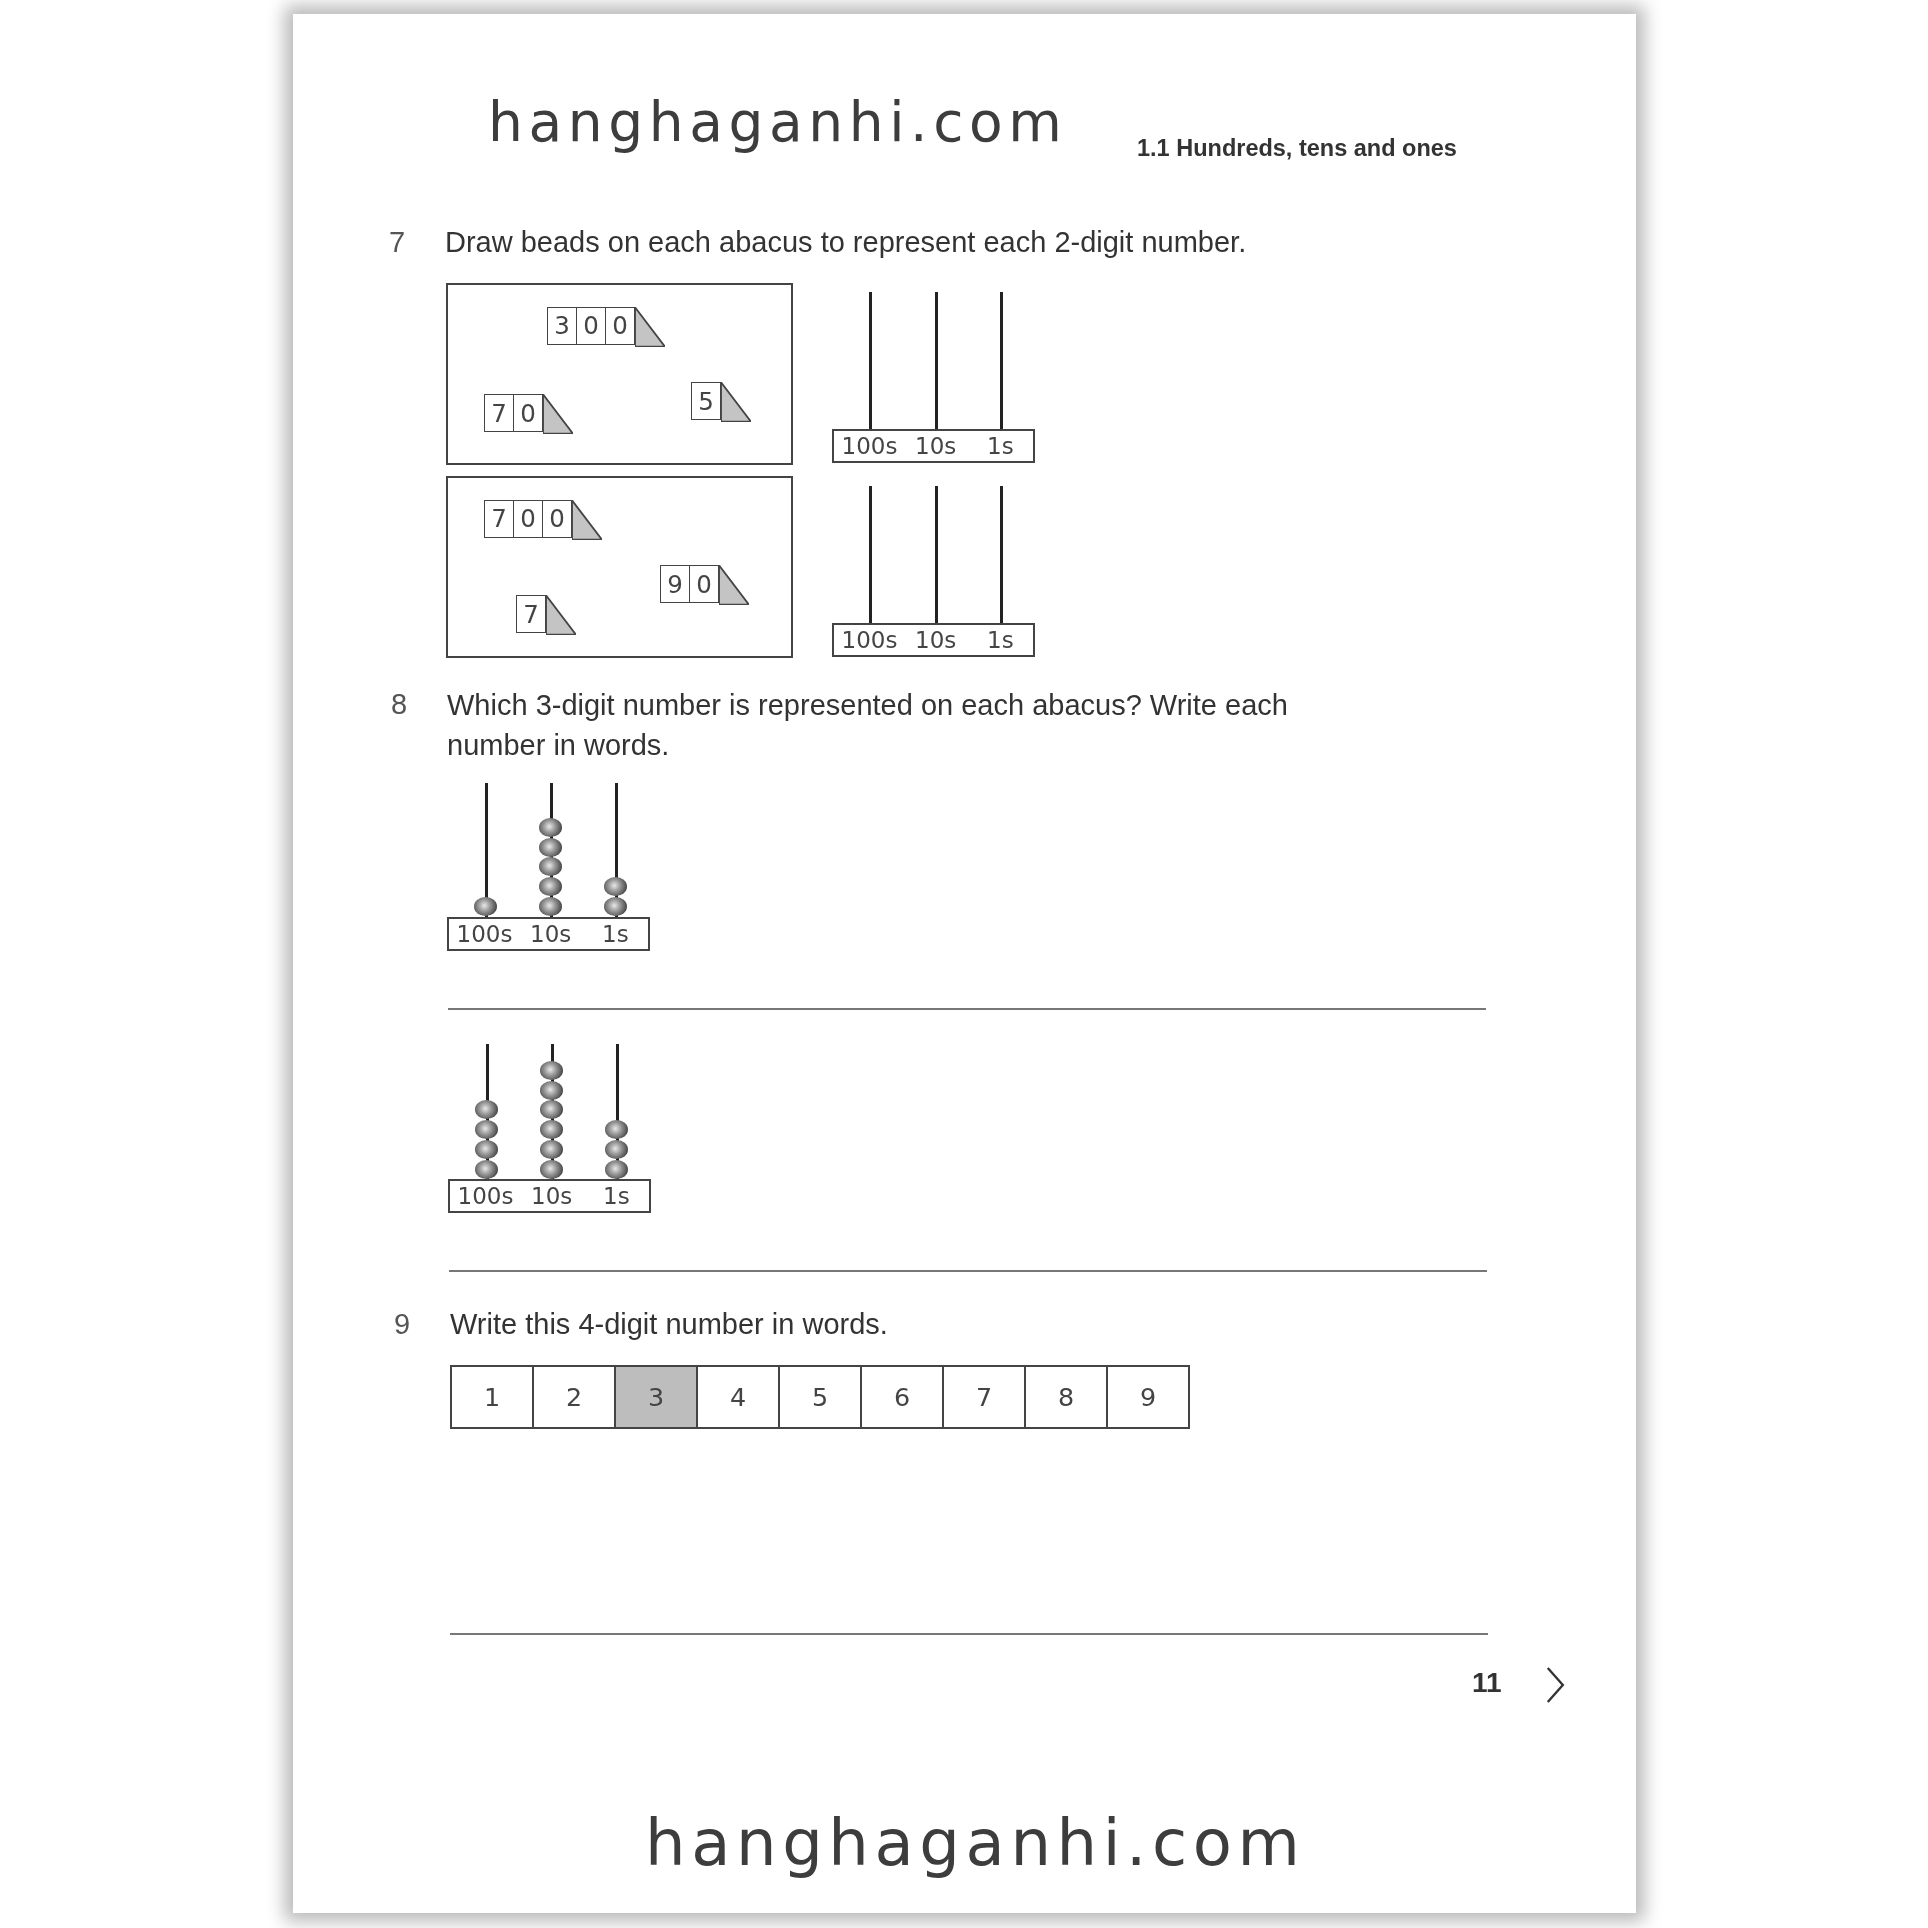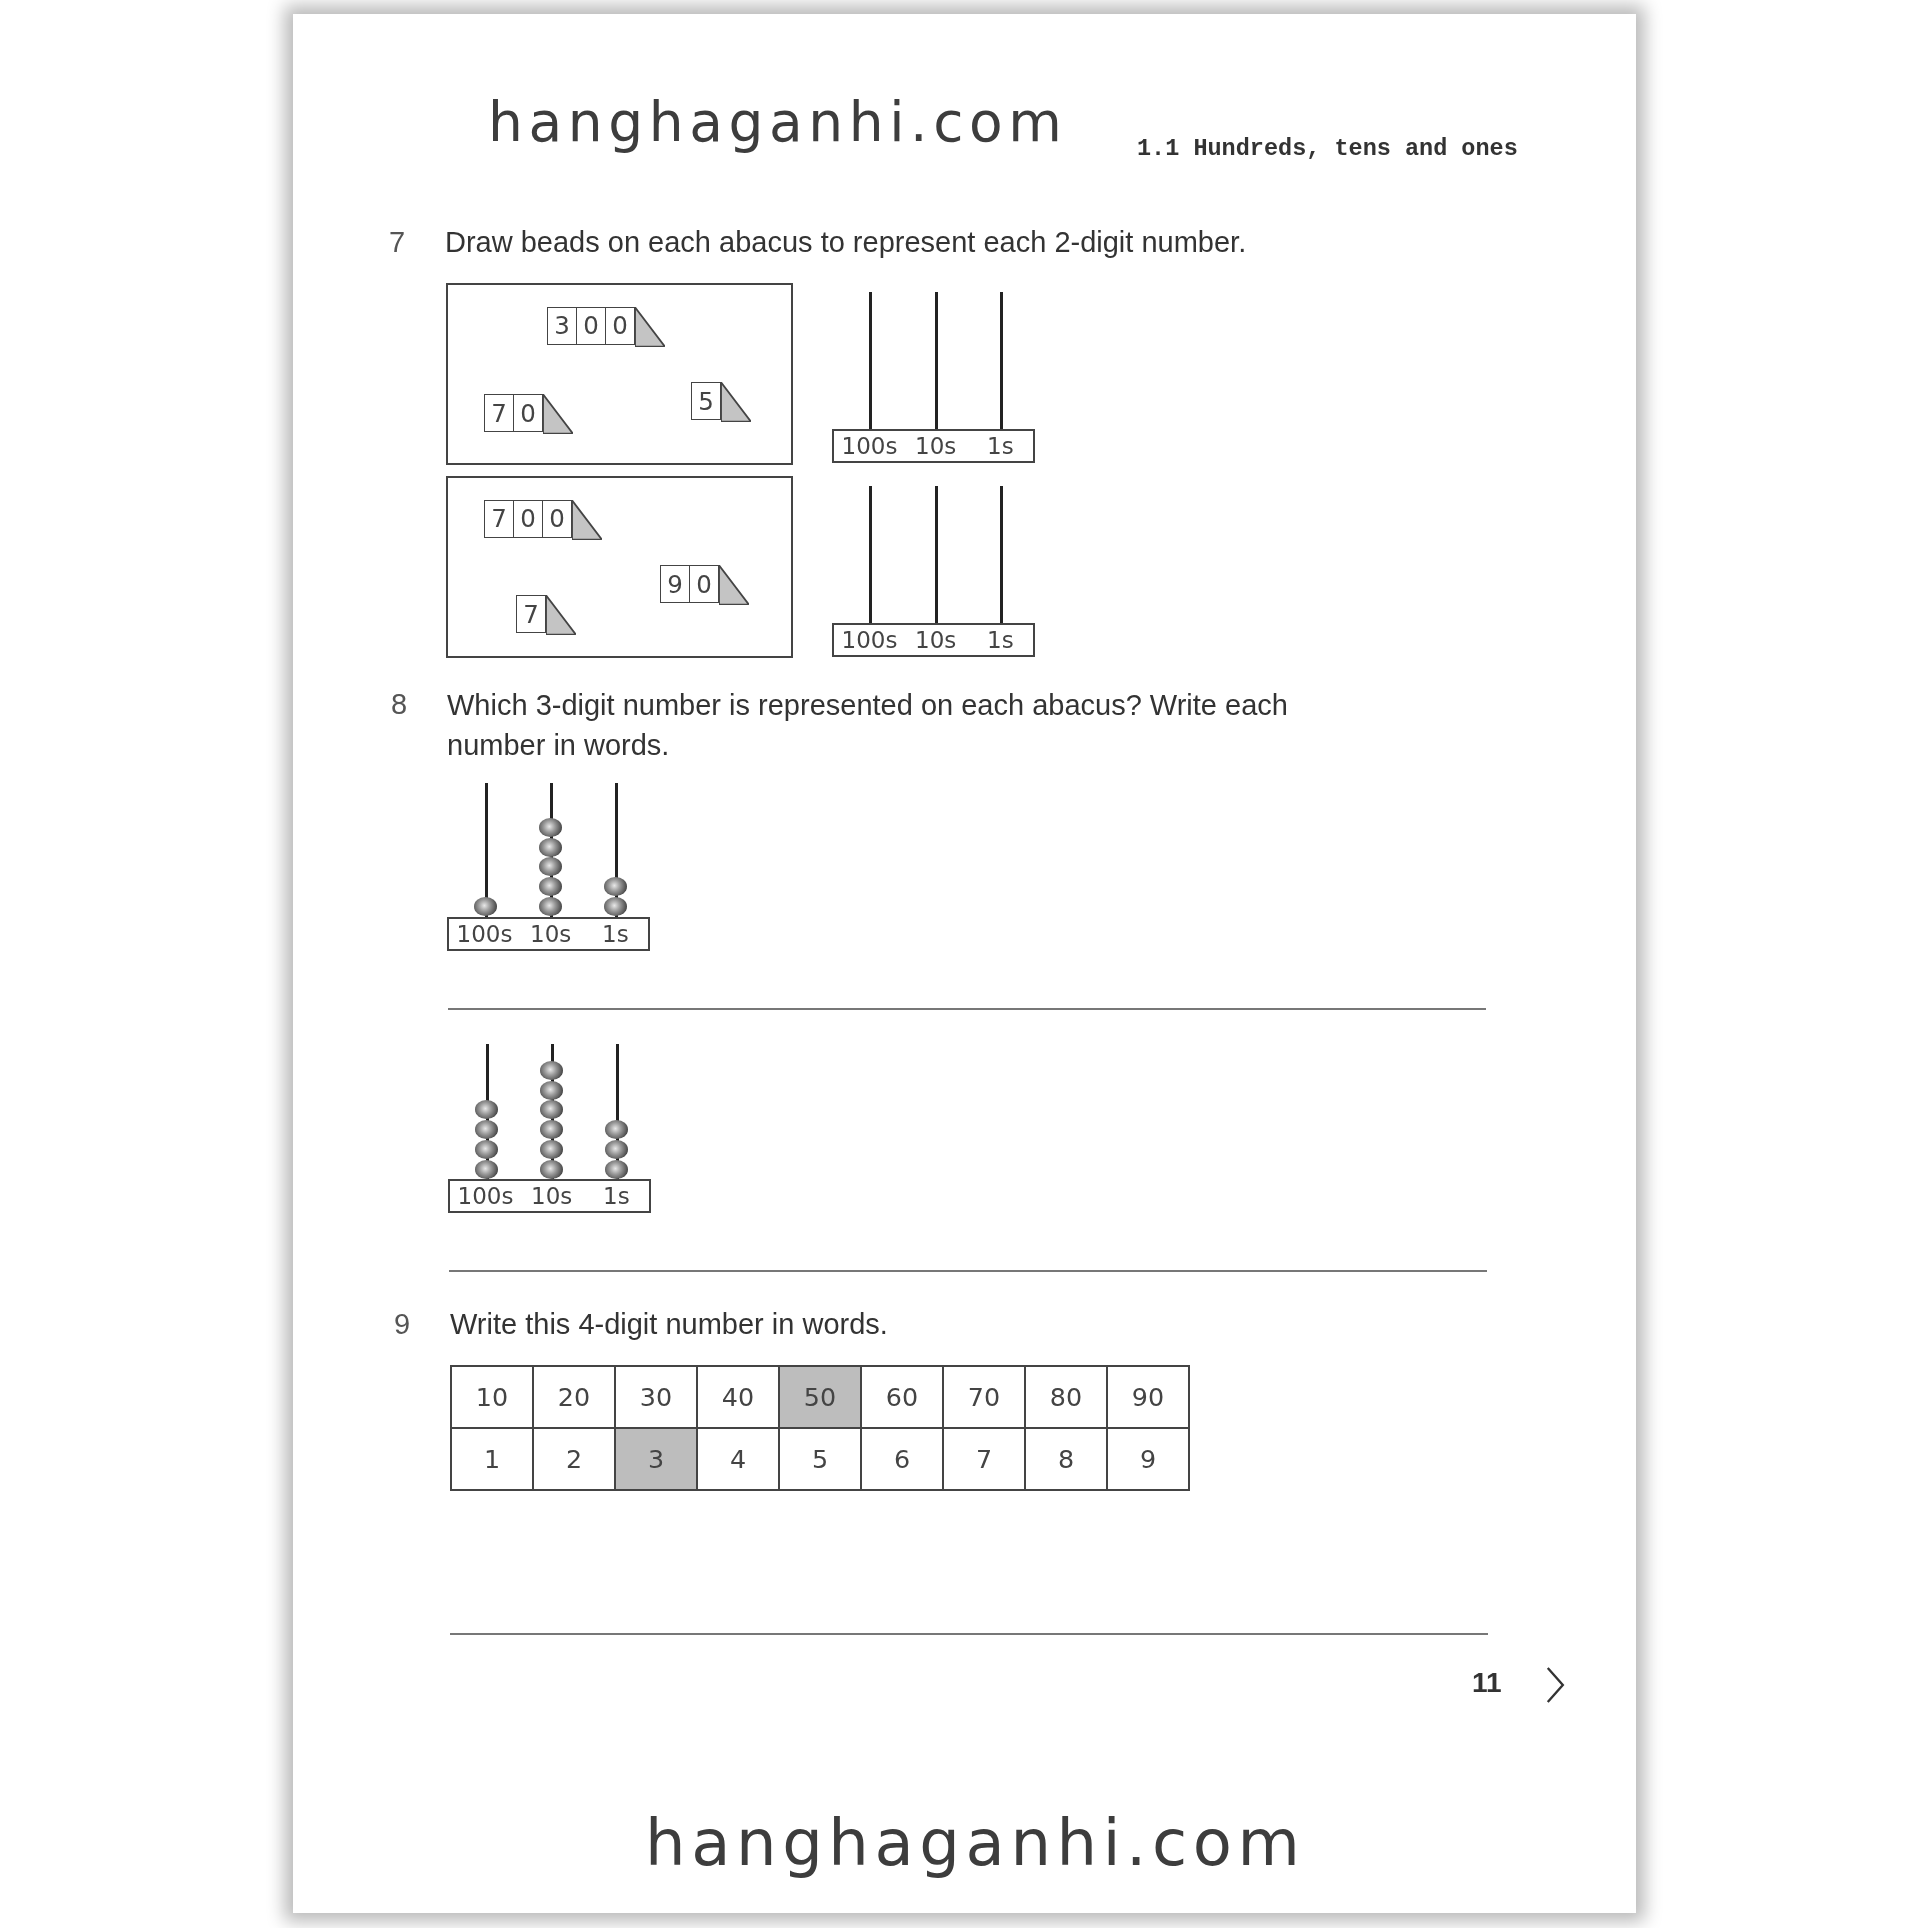--- a/index.html
+++ b/index.html
@@ -15,21 +15,21 @@
     box-shadow: 0 0 17px 9.4px rgba(0,0,0,0.28);
   }
   .watermark {
     position:absolute; font-family:"DejaVu Sans", sans-serif;
     color:#3d3d3d; letter-spacing:5.6px; font-weight:400;
   }
   .wm-top { left:488px; top:90px; font-size:55px; }
   .wm-bottom { left:645px; top:1806px; font-size:64px; }
   .section-title {
     position:absolute; left:1137px; top:135px; font-size:23.5px; font-weight:bold; color:#333;
-    font-family:Liberation Mono, monospace;
+    font-family:Liberation Sans, sans-serif;
   }
   .qnum { position:absolute; font-size:29px; color:#555; font-family:"Liberation Sans", sans-serif; }
   .qtext { position:absolute; font-size:29px; color:#333; font-family:"Liberation Sans", sans-serif; line-height:40px; }
 
   .frame { position:absolute; border:2.4px solid #444; background:#fff; }
   .card { position:absolute; height:38px; display:flex; }
   .card .digit {
     width:28px; height:36px; border:1.9px solid #444; border-right:none;
     font-family:"DejaVu Sans", sans-serif; font-size:24.5px; color:#444;
     display:flex; align-items:center; justify-content:center; background:#fff;
@@ -189,31 +189,20 @@
   </div>
 </div>
 <div class="answer-line" style="left:449px;top:1270px;width:1038px;"></div>
 
 <div class="qnum" style="left:394px;top:1308px;">9</div>
 <div class="qtext" style="left:450px;top:1304px;">Write this 4-digit number in words.</div>
 
 <table class="grid">
   <tbody>
   <tr>
-    <td>10</td>
-    <td>20</td>
-    <td>30</td>
-    <td>40</td>
-    <td class="shaded">50</td>
-    <td>60</td>
-    <td>70</td>
-    <td>80</td>
-    <td>90</td>
-  </tr>
-  <tr>
     <td>1</td>
     <td>2</td>
     <td class="shaded">3</td>
     <td>4</td>
     <td>5</td>
     <td>6</td>
     <td>7</td>
     <td>8</td>
     <td>9</td>
   </tr>

